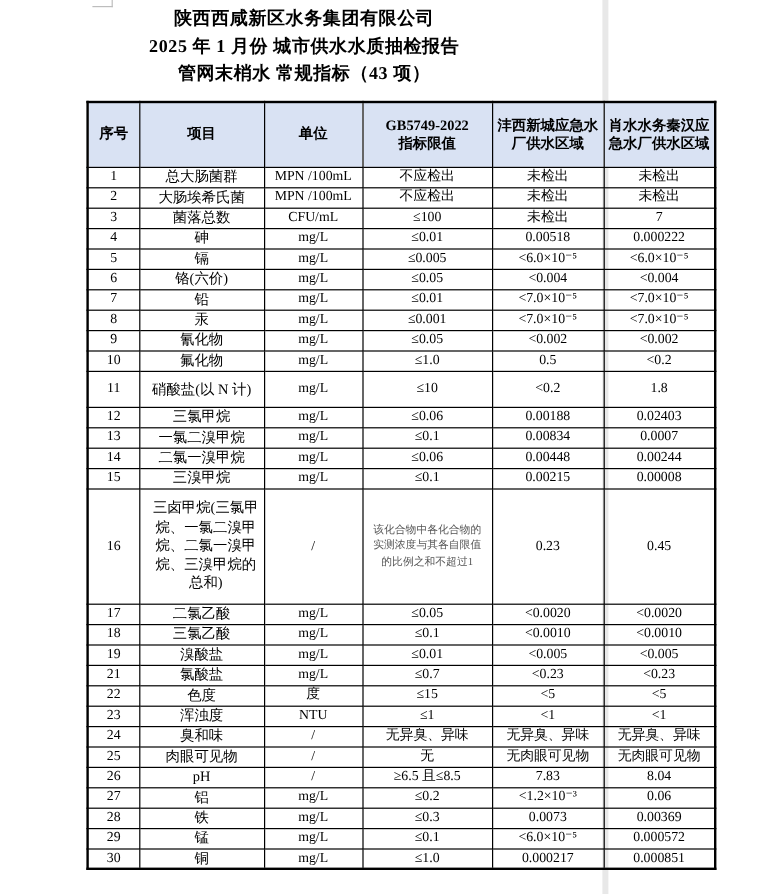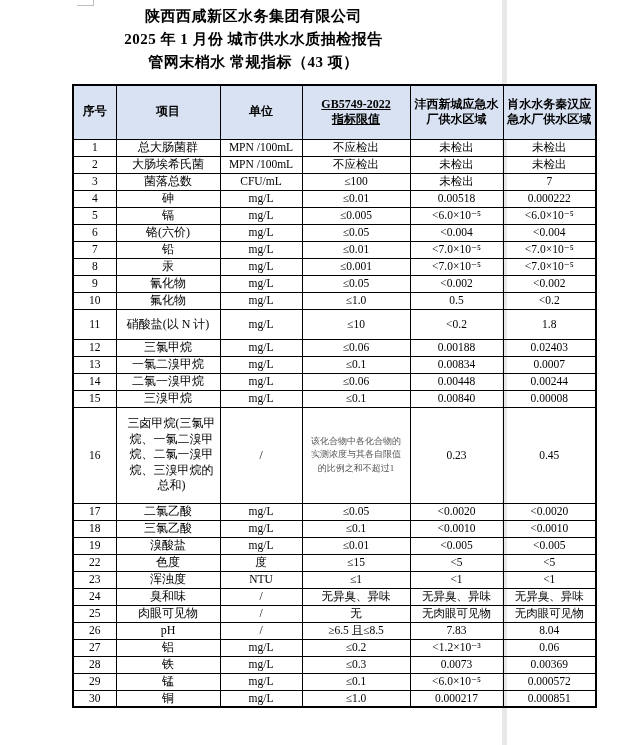--- a/index.html
+++ b/index.html
@@ -52,21 +52,21 @@
     border: 1px solid #000;
     text-align: center;
     vertical-align: middle;
     padding: 0 3px;
     overflow: hidden;
   }
   thead tr { height: 54px; background: var(--header-bg, #d9e2f3); }
   thead th {
     font-size: 12px; font-weight: bold; line-height: 1.3;
   }
-  th.col-limit { white-space: pre-line; text-decoration: underline; }
+  th.col-limit { white-space: pre-line; }
 
   tbody tr { height: 17px; }
   tbody tr:nth-child(11) { height: 30px; }
   tbody tr:nth-child(16) { height: 96px; }
 
   tbody td { font-size: 12px; line-height: 1.25; }
   td.col-no, td.col-unit, td.col-limit, td.col-v1, td.col-v2 {
     font-size: 11.5px;
   }
   td.col-item { font-size: 12px; }
@@ -236,21 +236,21 @@
       <td class="col-limit">≤0.06</td>
       <td class="col-v1">0.00448</td>
       <td class="col-v2">0.00244</td>
     </tr>
 
     <tr>
       <td class="col-no">15</td>
       <td class="col-item">三溴甲烷</td>
       <td class="col-unit">mg/L</td>
       <td class="col-limit">≤0.1</td>
-      <td class="col-v1">0.00840</td>
+      <td class="col-v1">0.00215</td>
       <td class="col-v2">0.00008</td>
     </tr>
 
     <tr>
       <td class="col-no">16</td>
       <td class="col-item">三卤甲烷(三氯甲烷、一氯二溴甲烷、二氯一溴甲烷、三溴甲烷的总和)</td>
       <td class="col-unit">/</td>
       <td class="col-limit">该化合物中各化合物的实测浓度与其各自限值的比例之和不超过1</td>
       <td class="col-v1">0.23</td>
       <td class="col-v2">0.45</td>
@@ -277,20 +277,28 @@
     <tr>
       <td class="col-no">19</td>
       <td class="col-item">溴酸盐</td>
       <td class="col-unit">mg/L</td>
       <td class="col-limit">≤0.01</td>
       <td class="col-v1">&lt;0.005</td>
       <td class="col-v2">&lt;0.005</td>
     </tr>
 
 
+    <tr>
+      <td class="col-no">21</td>
+      <td class="col-item">氯酸盐</td>
+      <td class="col-unit">mg/L</td>
+      <td class="col-limit">≤0.7</td>
+      <td class="col-v1">&lt;0.23</td>
+      <td class="col-v2">&lt;0.23</td>
+    </tr>
 
     <tr>
       <td class="col-no">22</td>
       <td class="col-item">色度</td>
       <td class="col-unit">度</td>
       <td class="col-limit">≤15</td>
       <td class="col-v1">&lt;5</td>
       <td class="col-v2">&lt;5</td>
     </tr>
 

